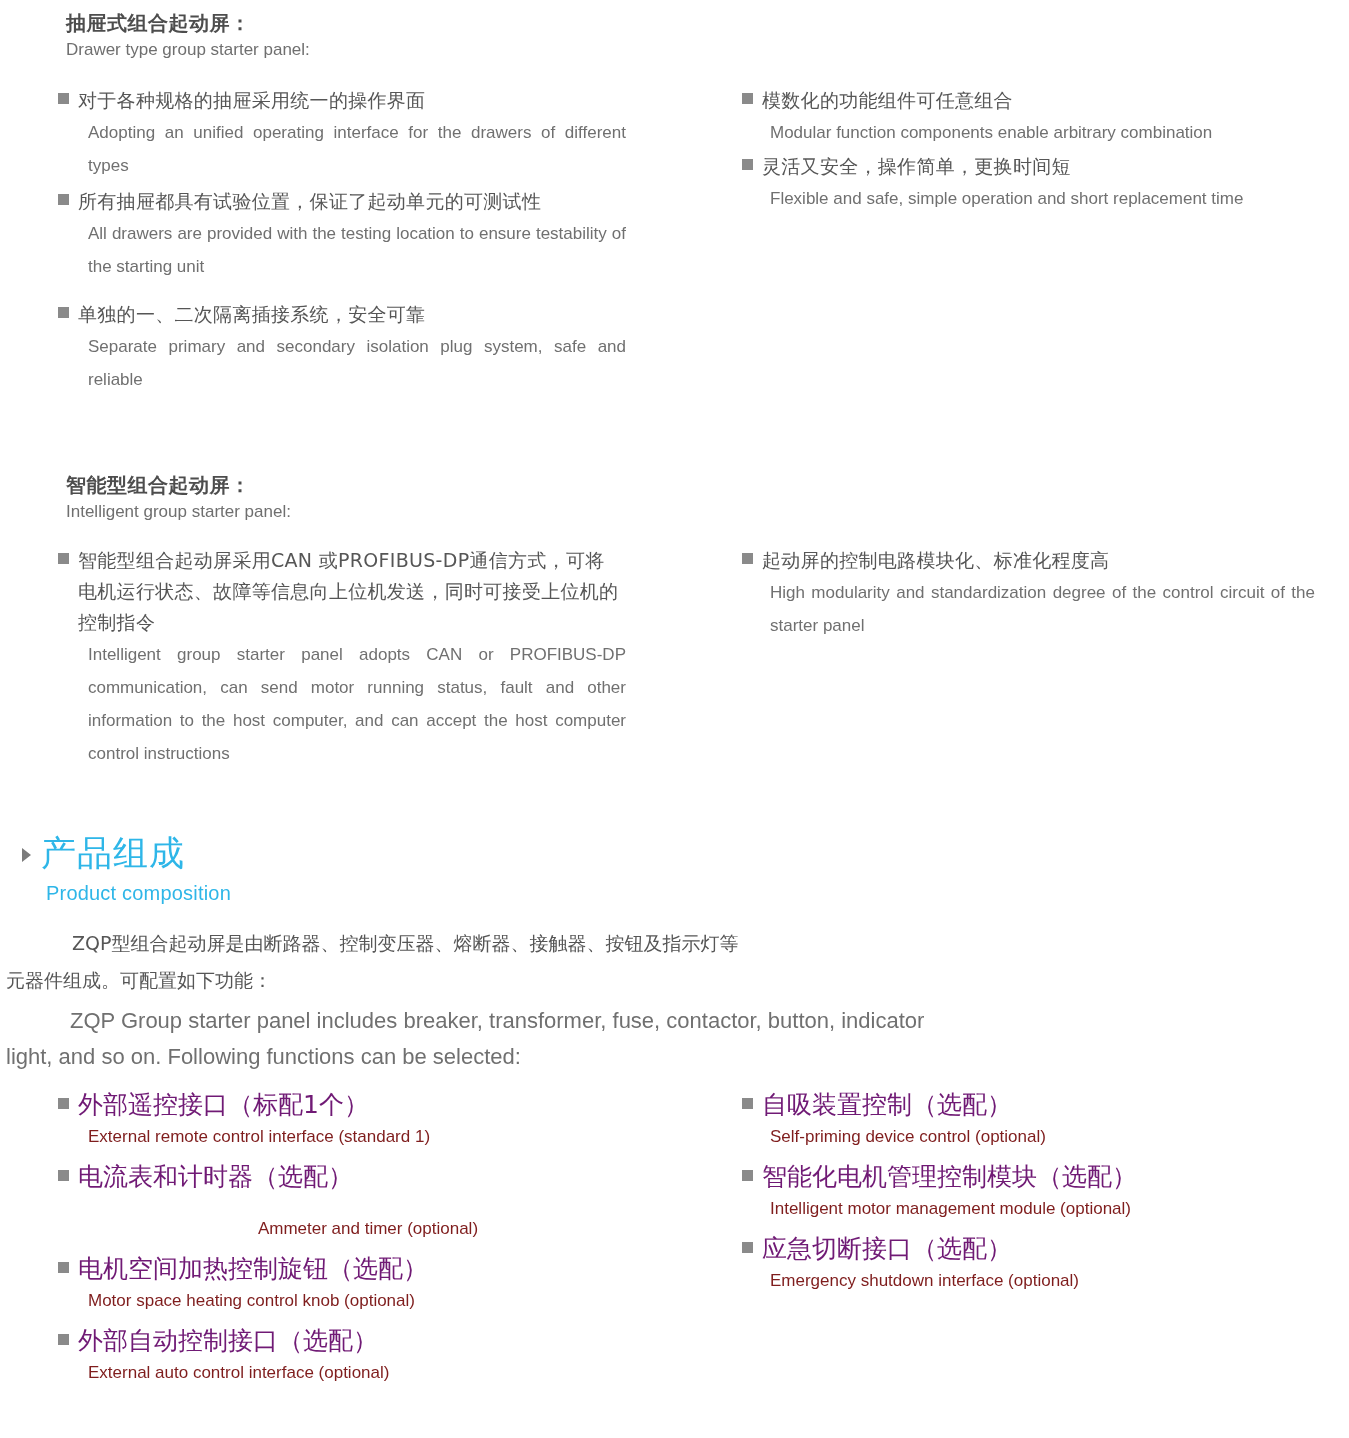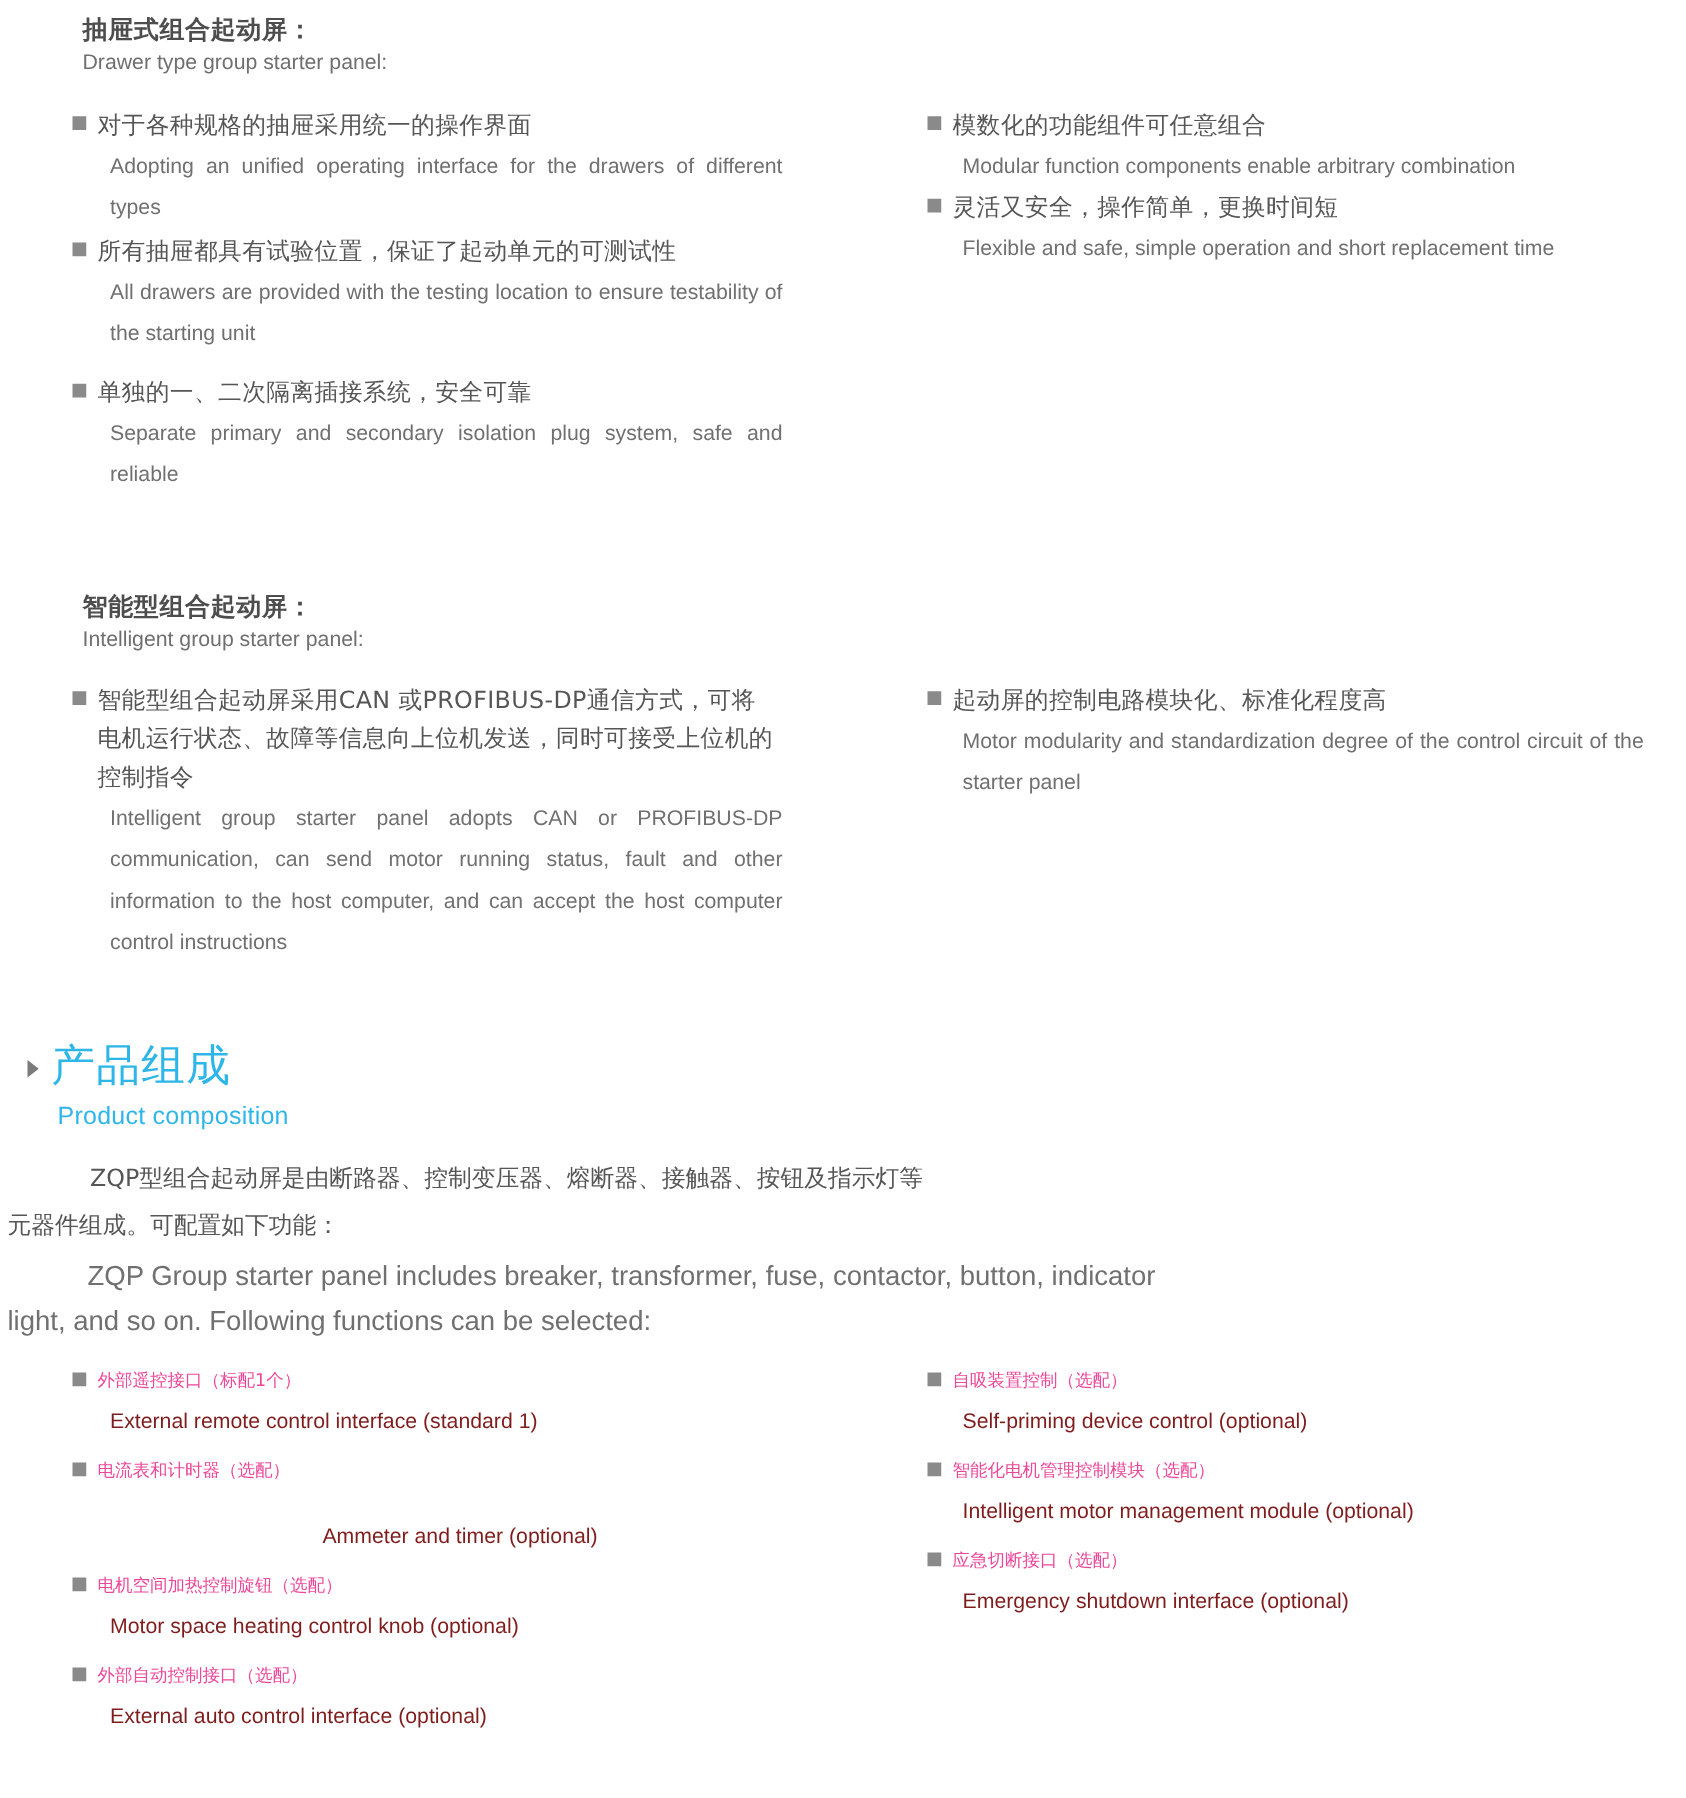--- a/index.html
+++ b/index.html
@@ -118,21 +118,21 @@
     line-height: 36px;
     margin-top: 4px;
   }
   .para-en .indent { display: inline-block; width: 38px; }
 
   #prod-left { left: 58px; top: 1090px; width: 620px; }
   #prod-left .sub-en { margin-left: 30px; width: 560px; }
   #prod-right { left: 742px; top: 1090px; width: 600px; }
   #prod-right .sub-en { margin-left: 28px; width: 560px; }
 
-  .opt-cn { font-size: 14px; color: #ec4899; line-height: 30px; }
+  .opt-cn { font-size: 25px; color: #701a75; line-height: 30px; }
   .opt-en { font-size: 17px; color: #7f1d1d; line-height: 34px; }
   .opt-item { margin-bottom: 8px; }
 </style>
 </head>
 <body>
 
 <div class="page">
 
   <div class="blk" id="drawer-head">
     <div class="sec-title-cn cn">抽屉式组合起动屏：</div>
@@ -199,21 +199,21 @@
       <div class="sub-en">Intelligent group starter panel adopts CAN or PROFIBUS-DP communication, can send motor running status, fault and other information to the host computer, and can accept the host computer control instructions</div>
     </div>
   </div>
 
   <div class="blk" id="intel-right">
     <div class="item">
       <div class="bullet-row">
         <span class="bullet-sq"></span>
         <span class="bullet-cn cn">起动屏的控制电路模块化、标准化程度高</span>
       </div>
-      <div class="sub-en">Motor modularity and standardization degree of the control circuit of the starter panel</div>
+      <div class="sub-en">High modularity and standardization degree of the control circuit of the starter panel</div>
     </div>
   </div>
 
   <div class="blk" id="prod-head">
     <div class="arrow-row">
       <span class="arrow-tri"></span>
       <span class="prod-title-cn cn">产品组成</span>
     </div>
     <div class="prod-title-en">Product composition</div>
   </div>

